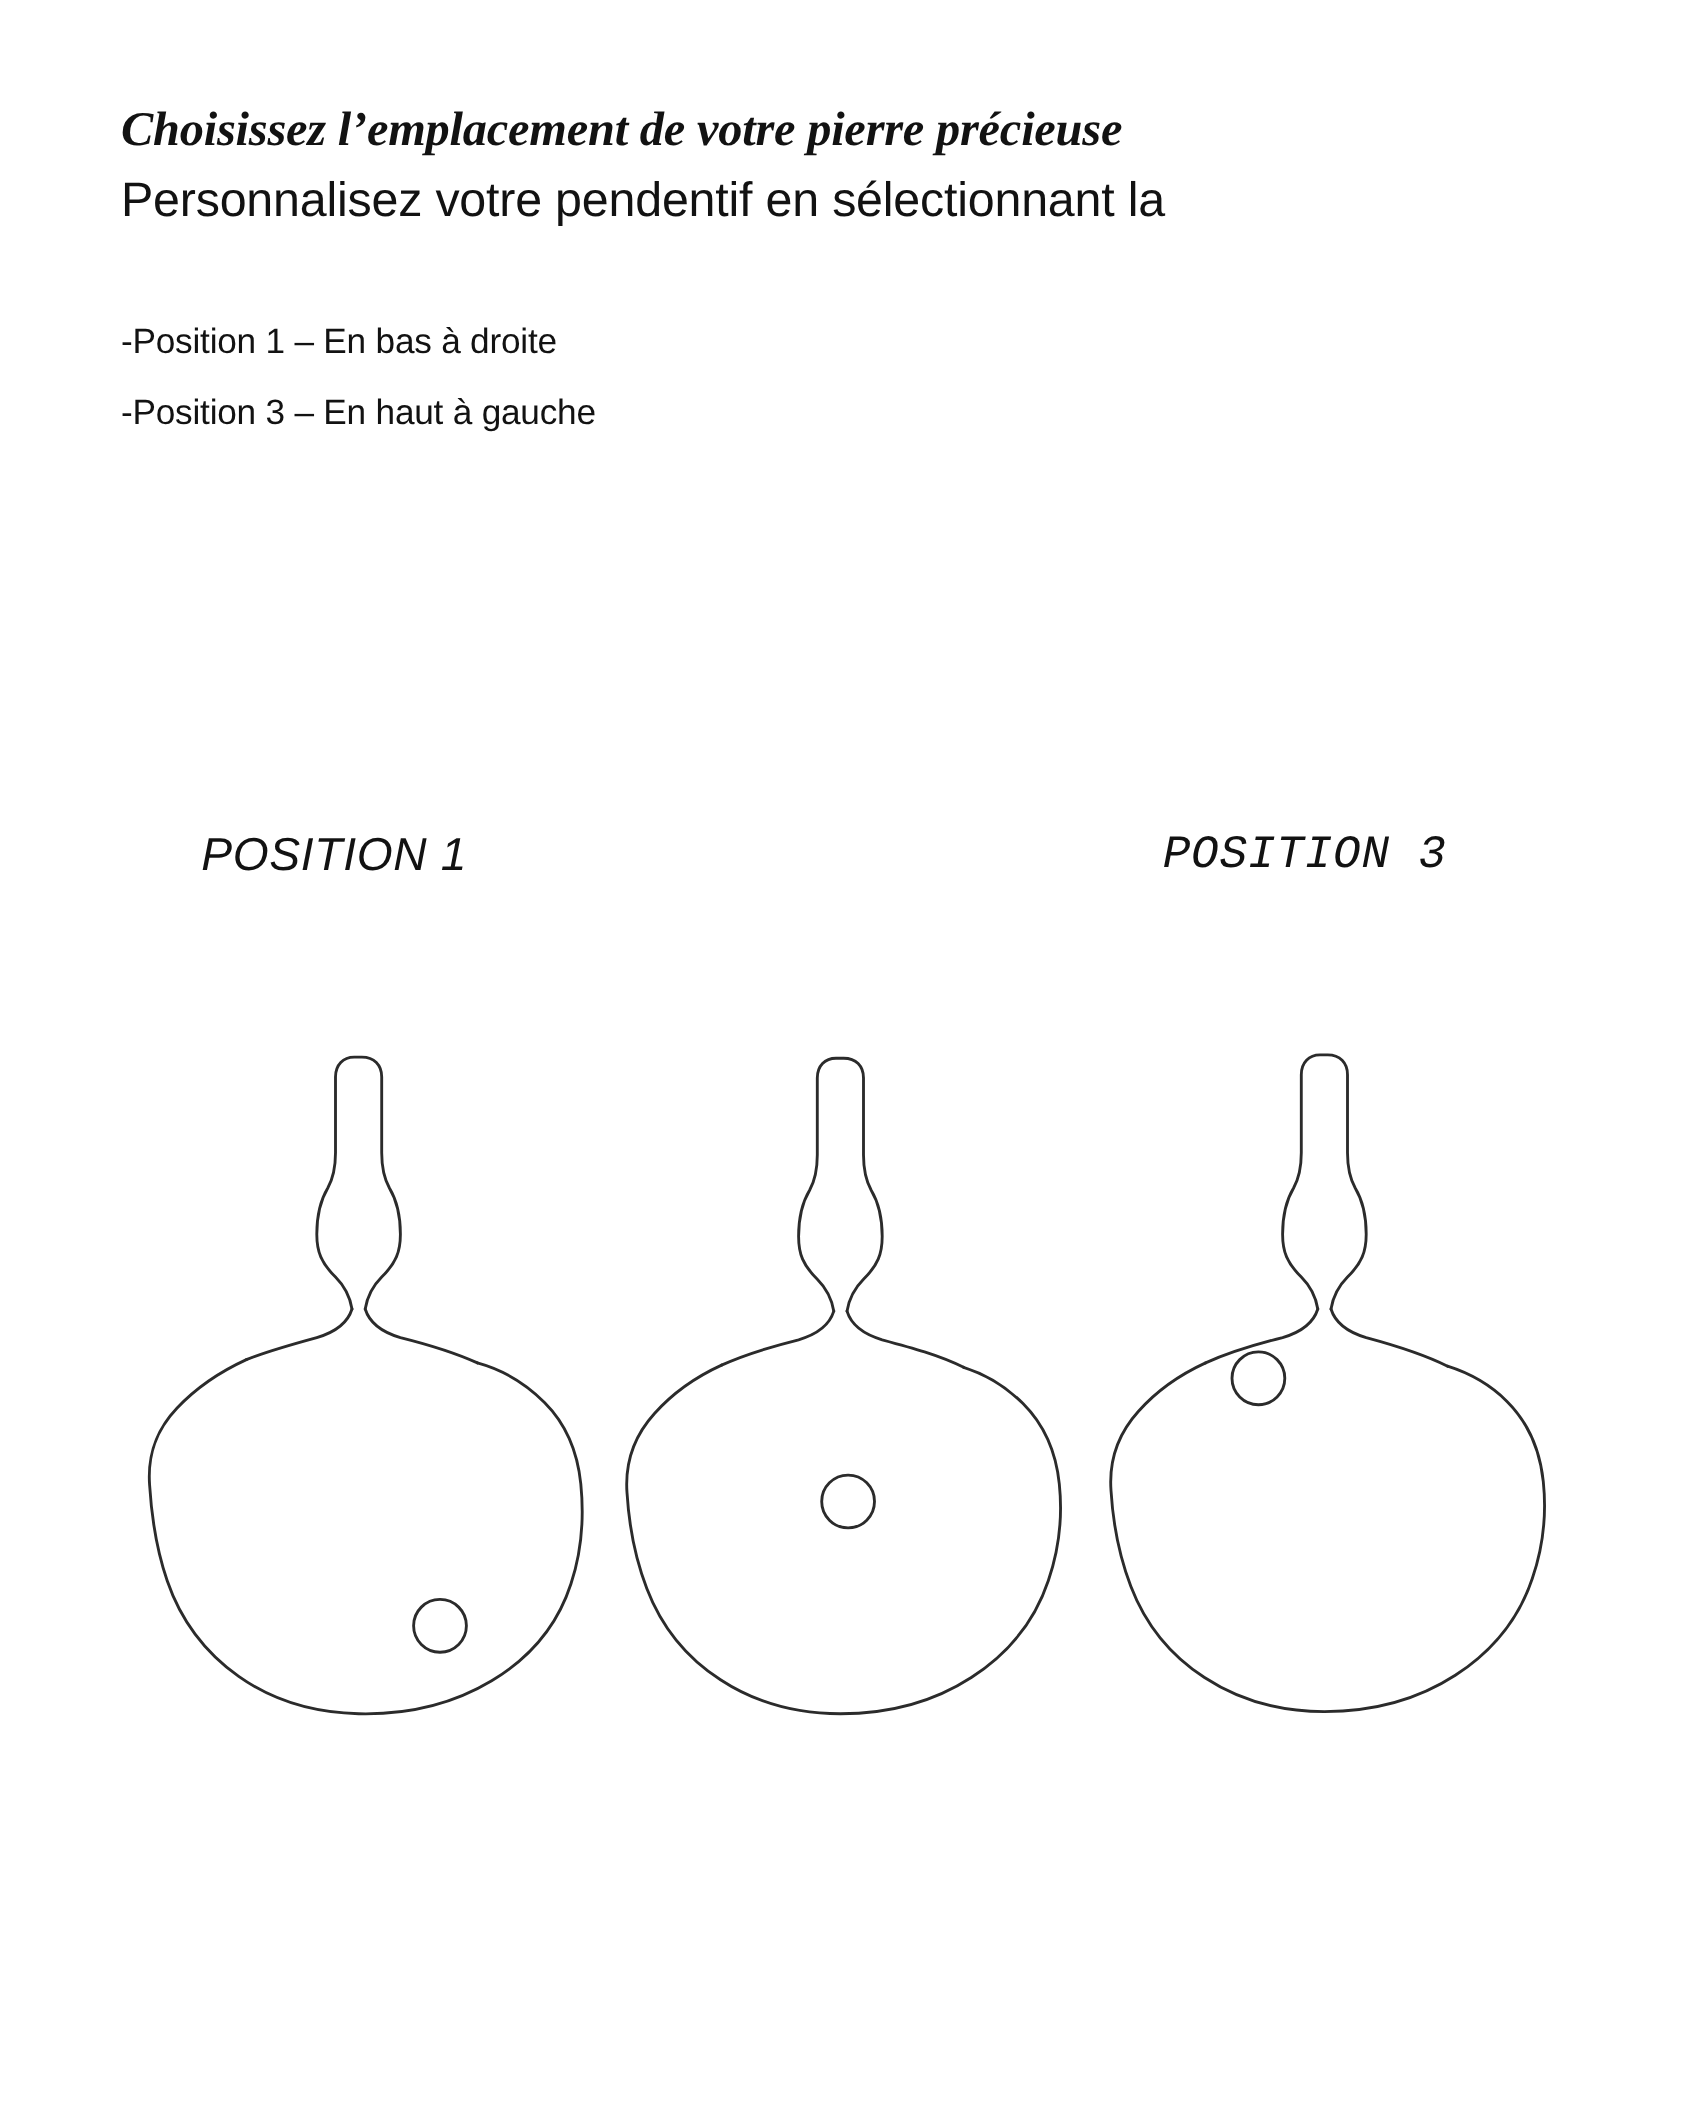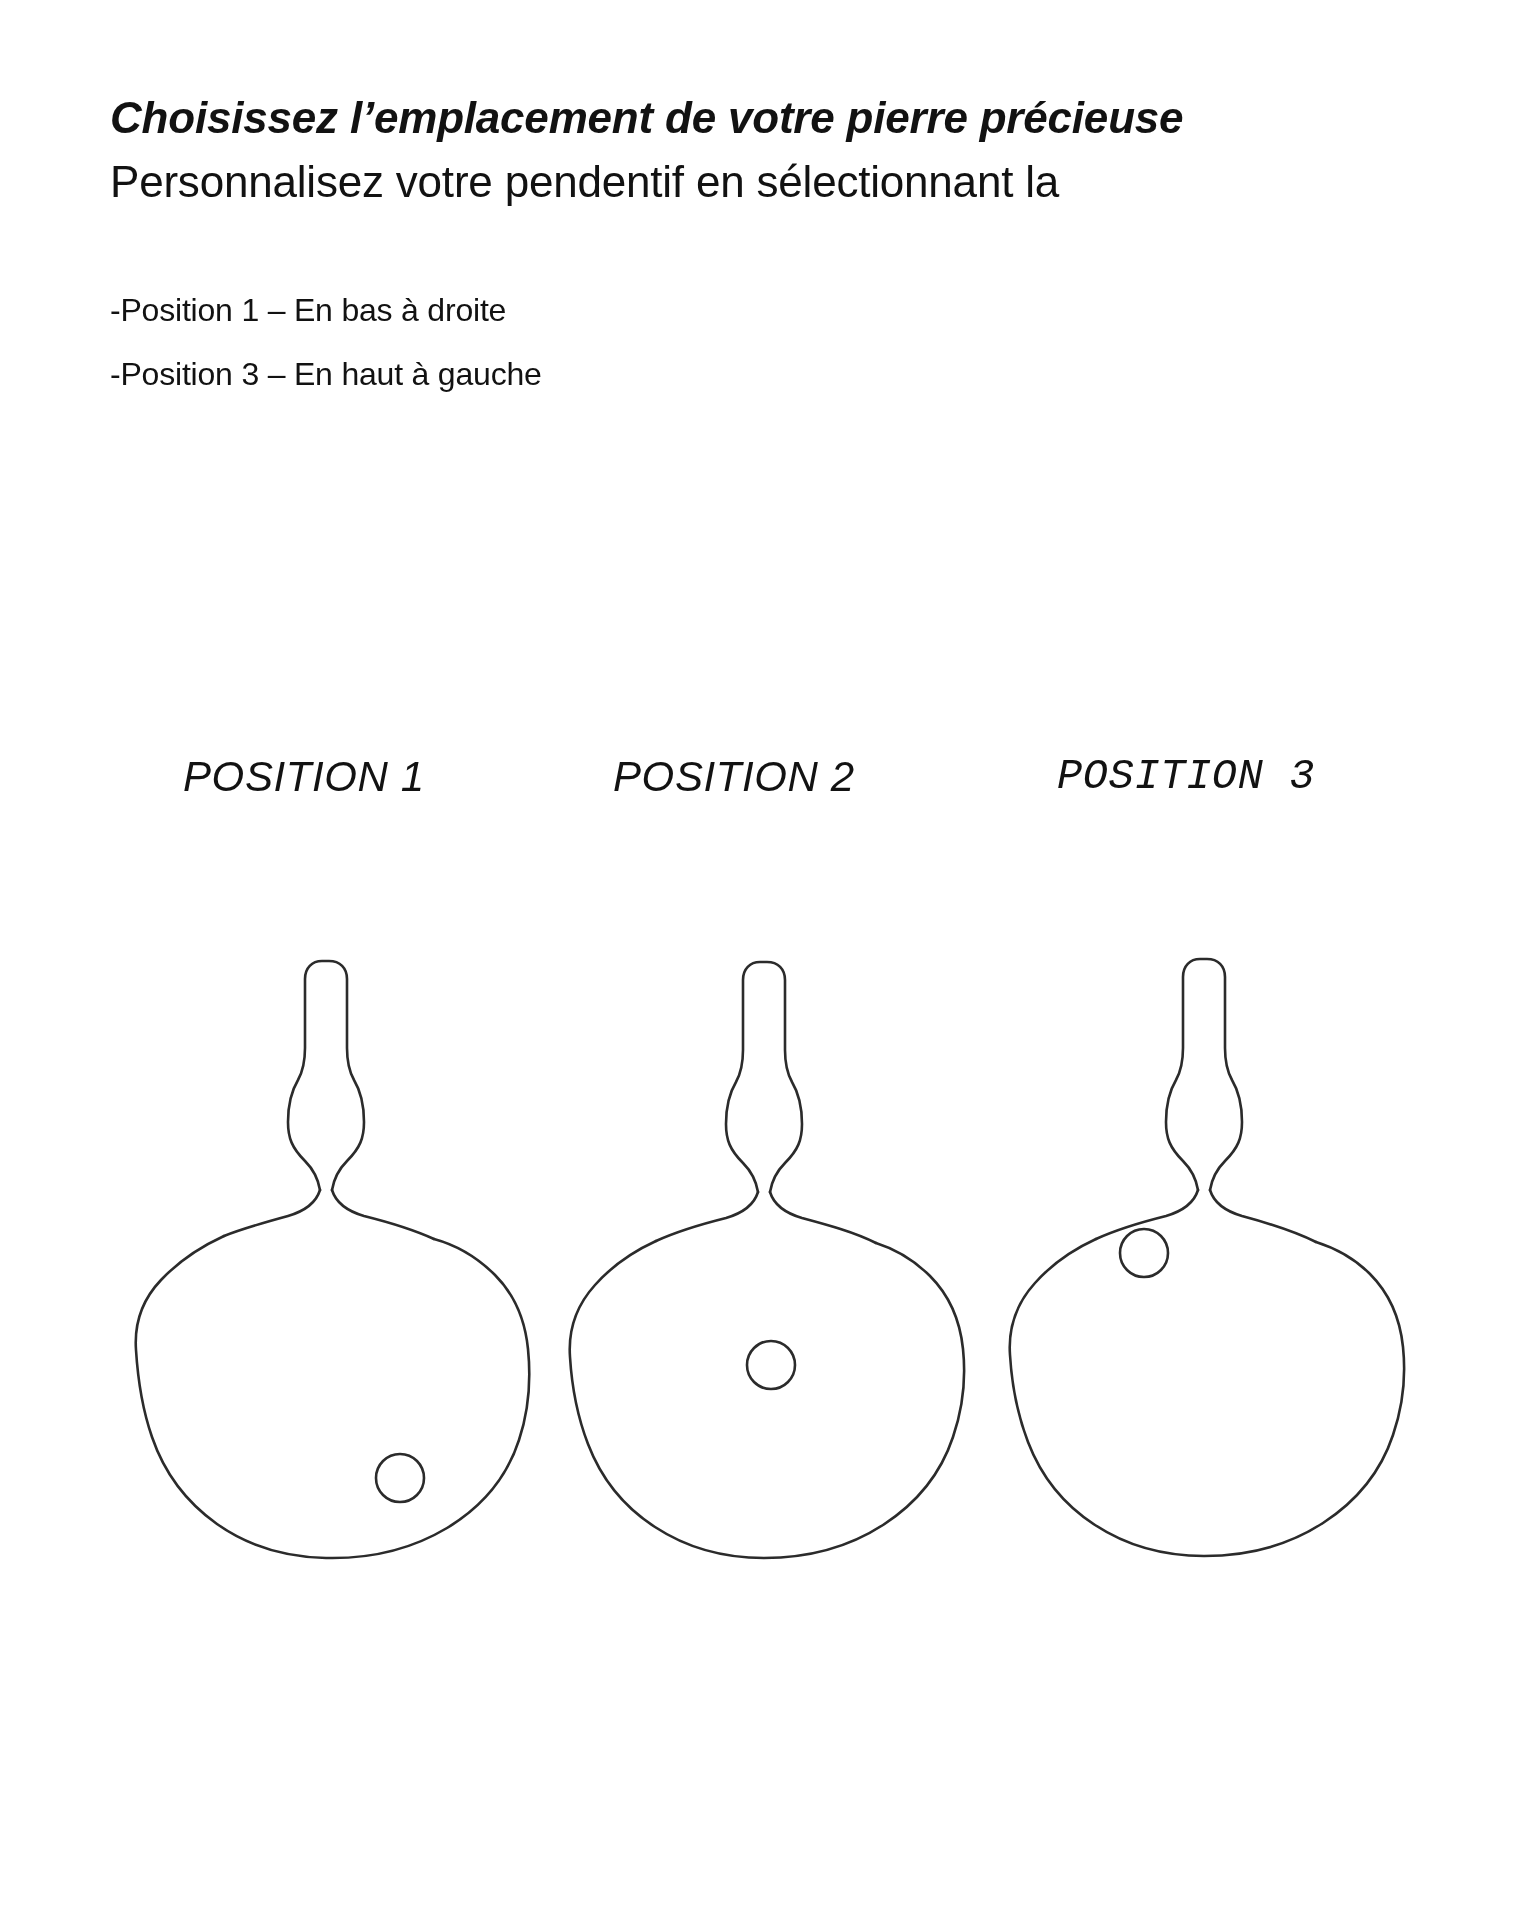--- a/index.html
+++ b/index.html
@@ -30,20 +30,21 @@
     margin: 0;
     font-size: 44px;
     line-height: 64px;
     letter-spacing: -0.2px;
     color: #121212;
   }
 
   .lead {
     font-style: italic;
     font-weight: bold;
+    font-family: Liberation Serif, serif;
   }
 
   .para-body { font-weight: normal; font-style: normal; }
 
   .spacer-line {
     height: 64px;
   }
 
   .list-block {
     margin: 0;
@@ -124,21 +125,20 @@
 
   <ul class="list-block">
     <li style="color: rgb(18, 18, 18);">-Position 1 – En bas à droite</li>
     <li style="color: rgb(18, 18, 18);">-Position 3 – En haut à gauche</li>
   </ul>
 
 </div>
 
 <div class="labels-row">
   <span class="pos-label l1" style="color: rgb(18, 18, 18);">POSITION 1</span>
-  <span class="pos-label l2" style="color: rgb(18, 18, 18);">POSITION 2</span>
   <span class="pos-label l3" style="color: rgb(18, 18, 18);">POSITION 3</span>
 </div>
 
 <div class="pendants">
   <svg viewBox="0 0 1533 1920" xmlns="http://www.w3.org/2000/svg" aria-hidden="true">
 
     <g>
 
       <path class="stroke-path" d="M 322 965
            C 310 965 304 972 304 984

